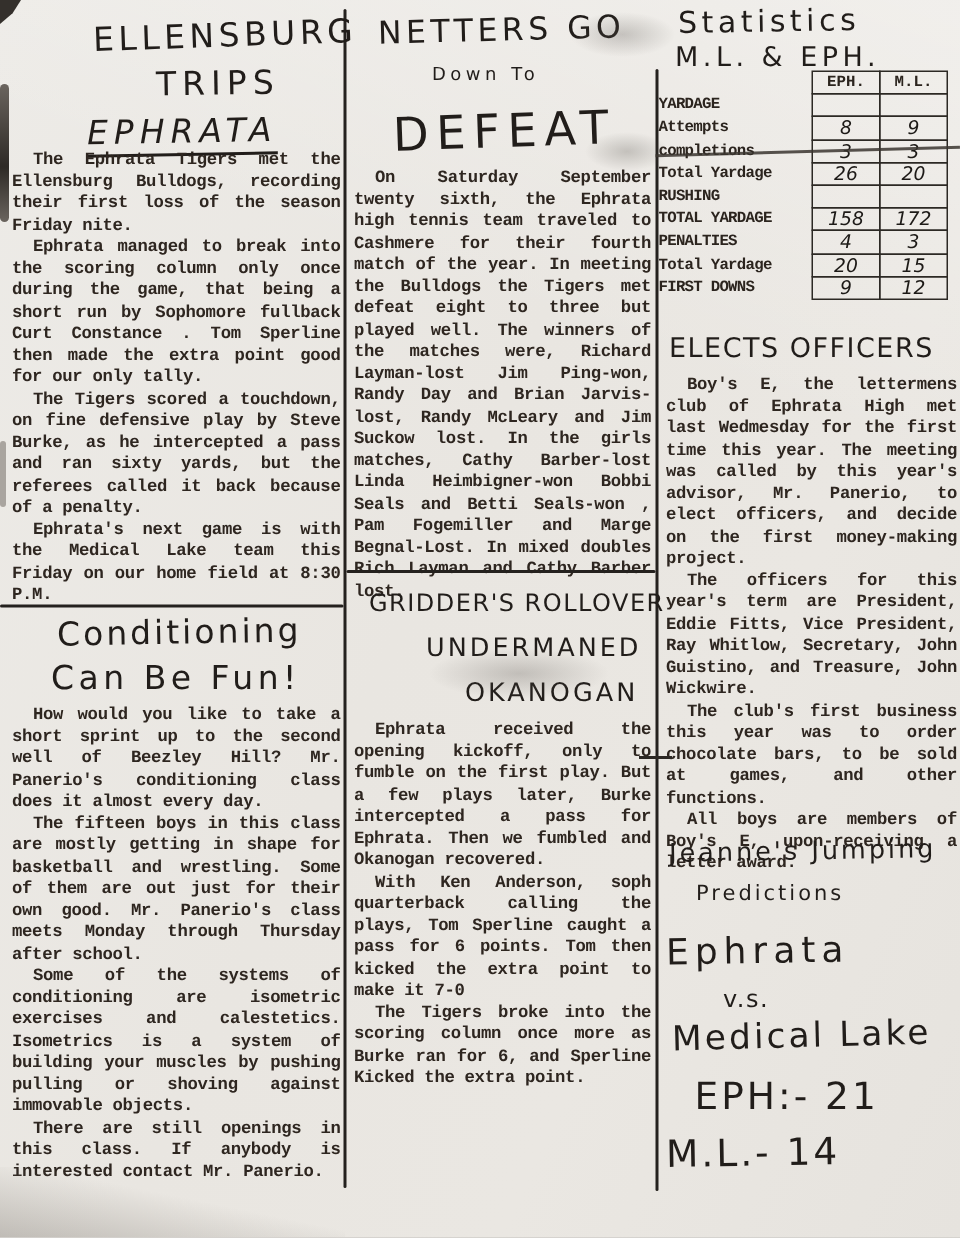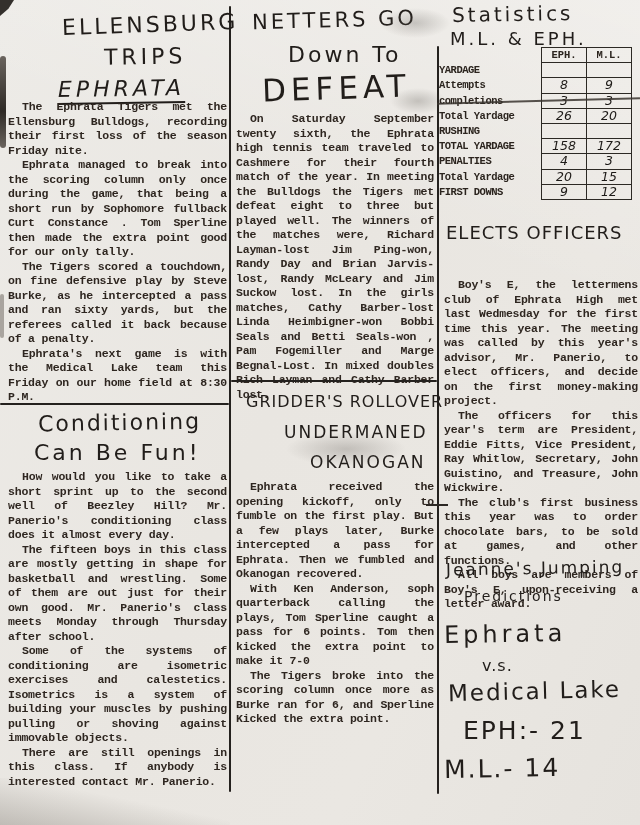--- a/index.html
+++ b/index.html
@@ -60,21 +60,21 @@
   <div class="hand" style="left:34px;top:440px;font-size:22px;letter-spacing:3px;">Can Be Fun!</div>
 
   <div class="typed" style="left:8px;top:470px;width:219px;">
     <p>How would you like to take a short sprint up to the second well of Beezley Hill? Mr. Panerio's conditioning class does it almost every day.</p>
     <p>The fifteen boys in this class are mostly getting in shape for basketball and wrestling. Some of them are out just for their own good. Mr. Panerio's class meets Monday through Thursday after school.</p>
     <p>Some of the systems of conditioning are isometric exercises and calestetics. Isometrics is a system of building your muscles by pushing pulling or shoving against immovable objects.</p>
     <p>There are still openings in this class. If anybody is interested contact Mr. Panerio.</p>
   </div>
 
   <div class="hand" style="left:252px;top:8px;font-size:21px;letter-spacing:3px;transform:rotate(-1.5deg);">NETTERS GO</div>
-  <div class="hand" style="left:288px;top:42px;font-size:22px;letter-spacing:3px;">Down To</div>
+  <div class="hand" style="left:288px;top:42px;font-size:12px;letter-spacing:3px;">Down To</div>
   <div class="hand" style="left:262px;top:70px;font-size:31px;letter-spacing:5px;transform:rotate(-2deg);">DEFEAT</div>
 
   <div class="typed" style="left:236px;top:112px;width:198px;">
     <p>On Saturday September twenty sixth, the Ephrata high tennis team traveled to Cashmere for their fourth match of the year. In meeting the Bulldogs the Tigers met defeat eight to three but played well. The winners of the matches were, Richard Layman-lost Jim Ping-won, Randy Day and Brian Jarvis-lost, Randy McLeary and Jim Suckow lost. In the girls matches, Cathy Barber-lost Linda Heimbigner-won Bobbi Seals and Betti Seals-won , Pam Fogemiller and Marge Begnal-Lost. In mixed doubles Rich Layman and Cathy Barber lost.</p>
   </div>
 
   <div class="hrule" style="left:231px;top:380px;width:206px;"></div>
 
   <div class="hand" style="left:246px;top:392px;font-size:16px;letter-spacing:1px;">GRIDDER'S ROLLOVER</div>
   <div class="hand" style="left:284px;top:422px;font-size:17px;letter-spacing:2px;">UNDERMANED</div>
@@ -137,21 +137,21 @@
     </div>
     <div class="st-row">
       <div class="st-cell st-label">FIRST DOWNS</div>
       <div class="st-cell st-val hand-num">9</div>
       <div class="st-cell st-val hand-num">12</div>
     </div>
   </div>
 
   <div class="hand" style="left:446px;top:222px;font-size:18px;letter-spacing:1px;">ELECTS OFFICERS</div>
 
-  <div class="typed" style="left:444px;top:250px;width:194px;margin-top:28px;">
+  <div class="typed" style="left:444px;top:250px;width:194px;">
     <p>Boy's E, the lettermens club of Ephrata High met last Wedmesday for the first time this year. The meeting was called by this year's advisor, Mr. Panerio, to elect officers, and decide on the first money-making project.</p>
     <p>The officers for this year's term are President, Eddie Fitts, Vice President, Ray Whitlow, Secretary, John Guistino, and Treasure, John Wickwire.</p>
     <p>The club's first business this year was to order chocolate bars, to be sold at games, and other functions.</p>
     <p>All boys are members of Boy's E, upon-receiving a letter award.</p>
   </div>
 
   <div class="hand" style="left:446px;top:558px;font-size:17px;letter-spacing:2px;transform:rotate(-1deg);">Jeanne's Jumping</div>
   <div class="hand" style="left:464px;top:588px;font-size:14px;letter-spacing:2px;">Predictions</div>
   <div class="hand" style="left:444px;top:620px;font-size:24px;letter-spacing:4px;transform:rotate(-1deg);">Ephrata</div>
   <div class="hand" style="left:482px;top:656px;font-size:16px;letter-spacing:1px;">v.s.</div>

